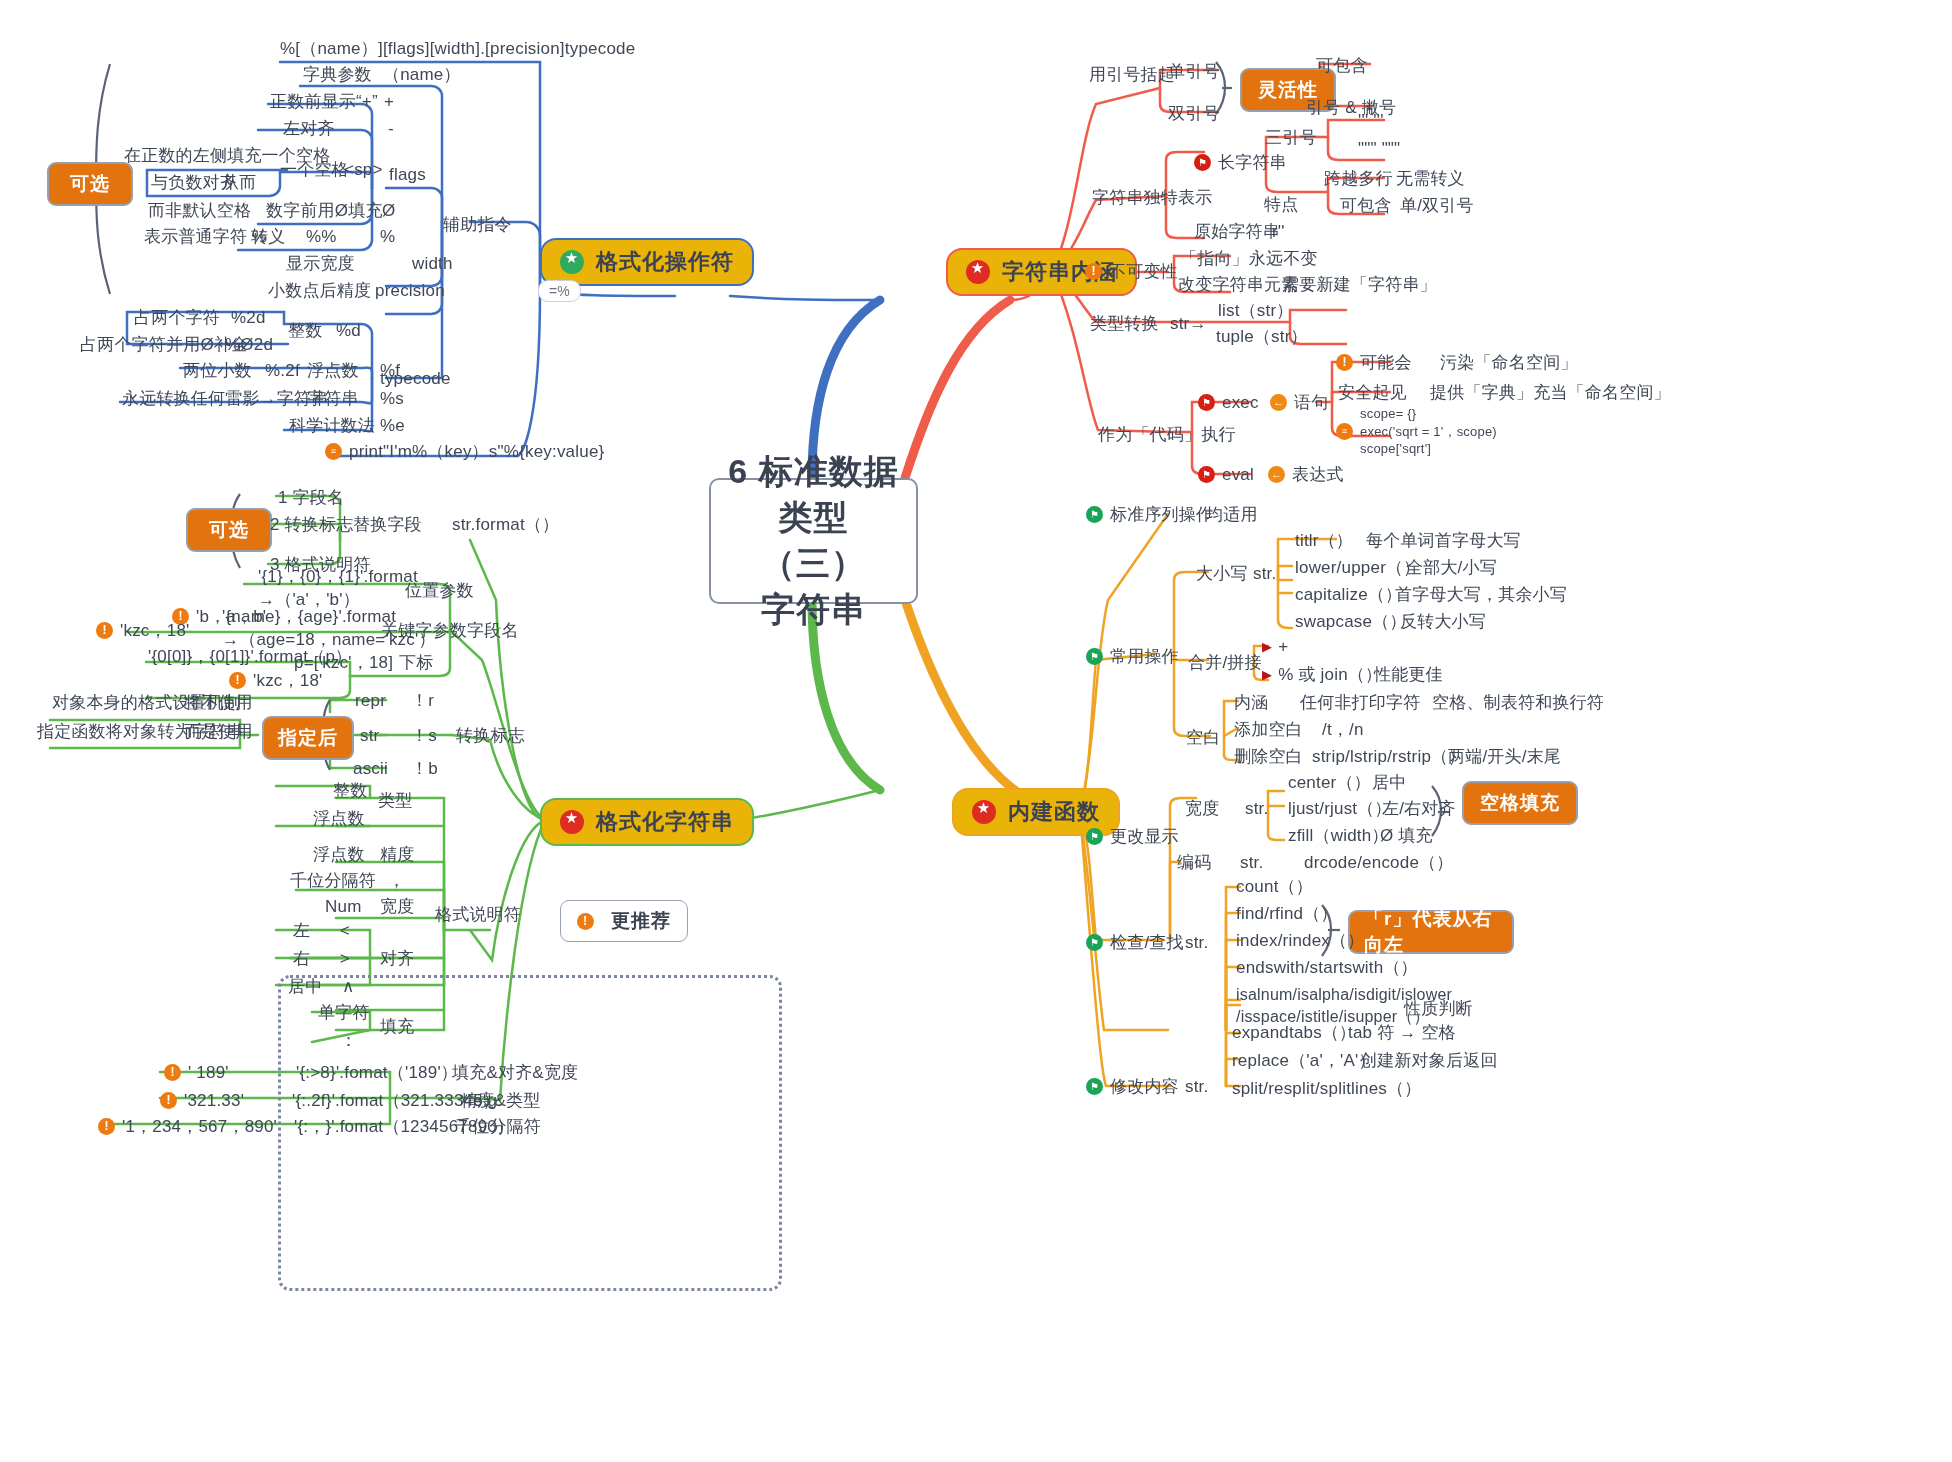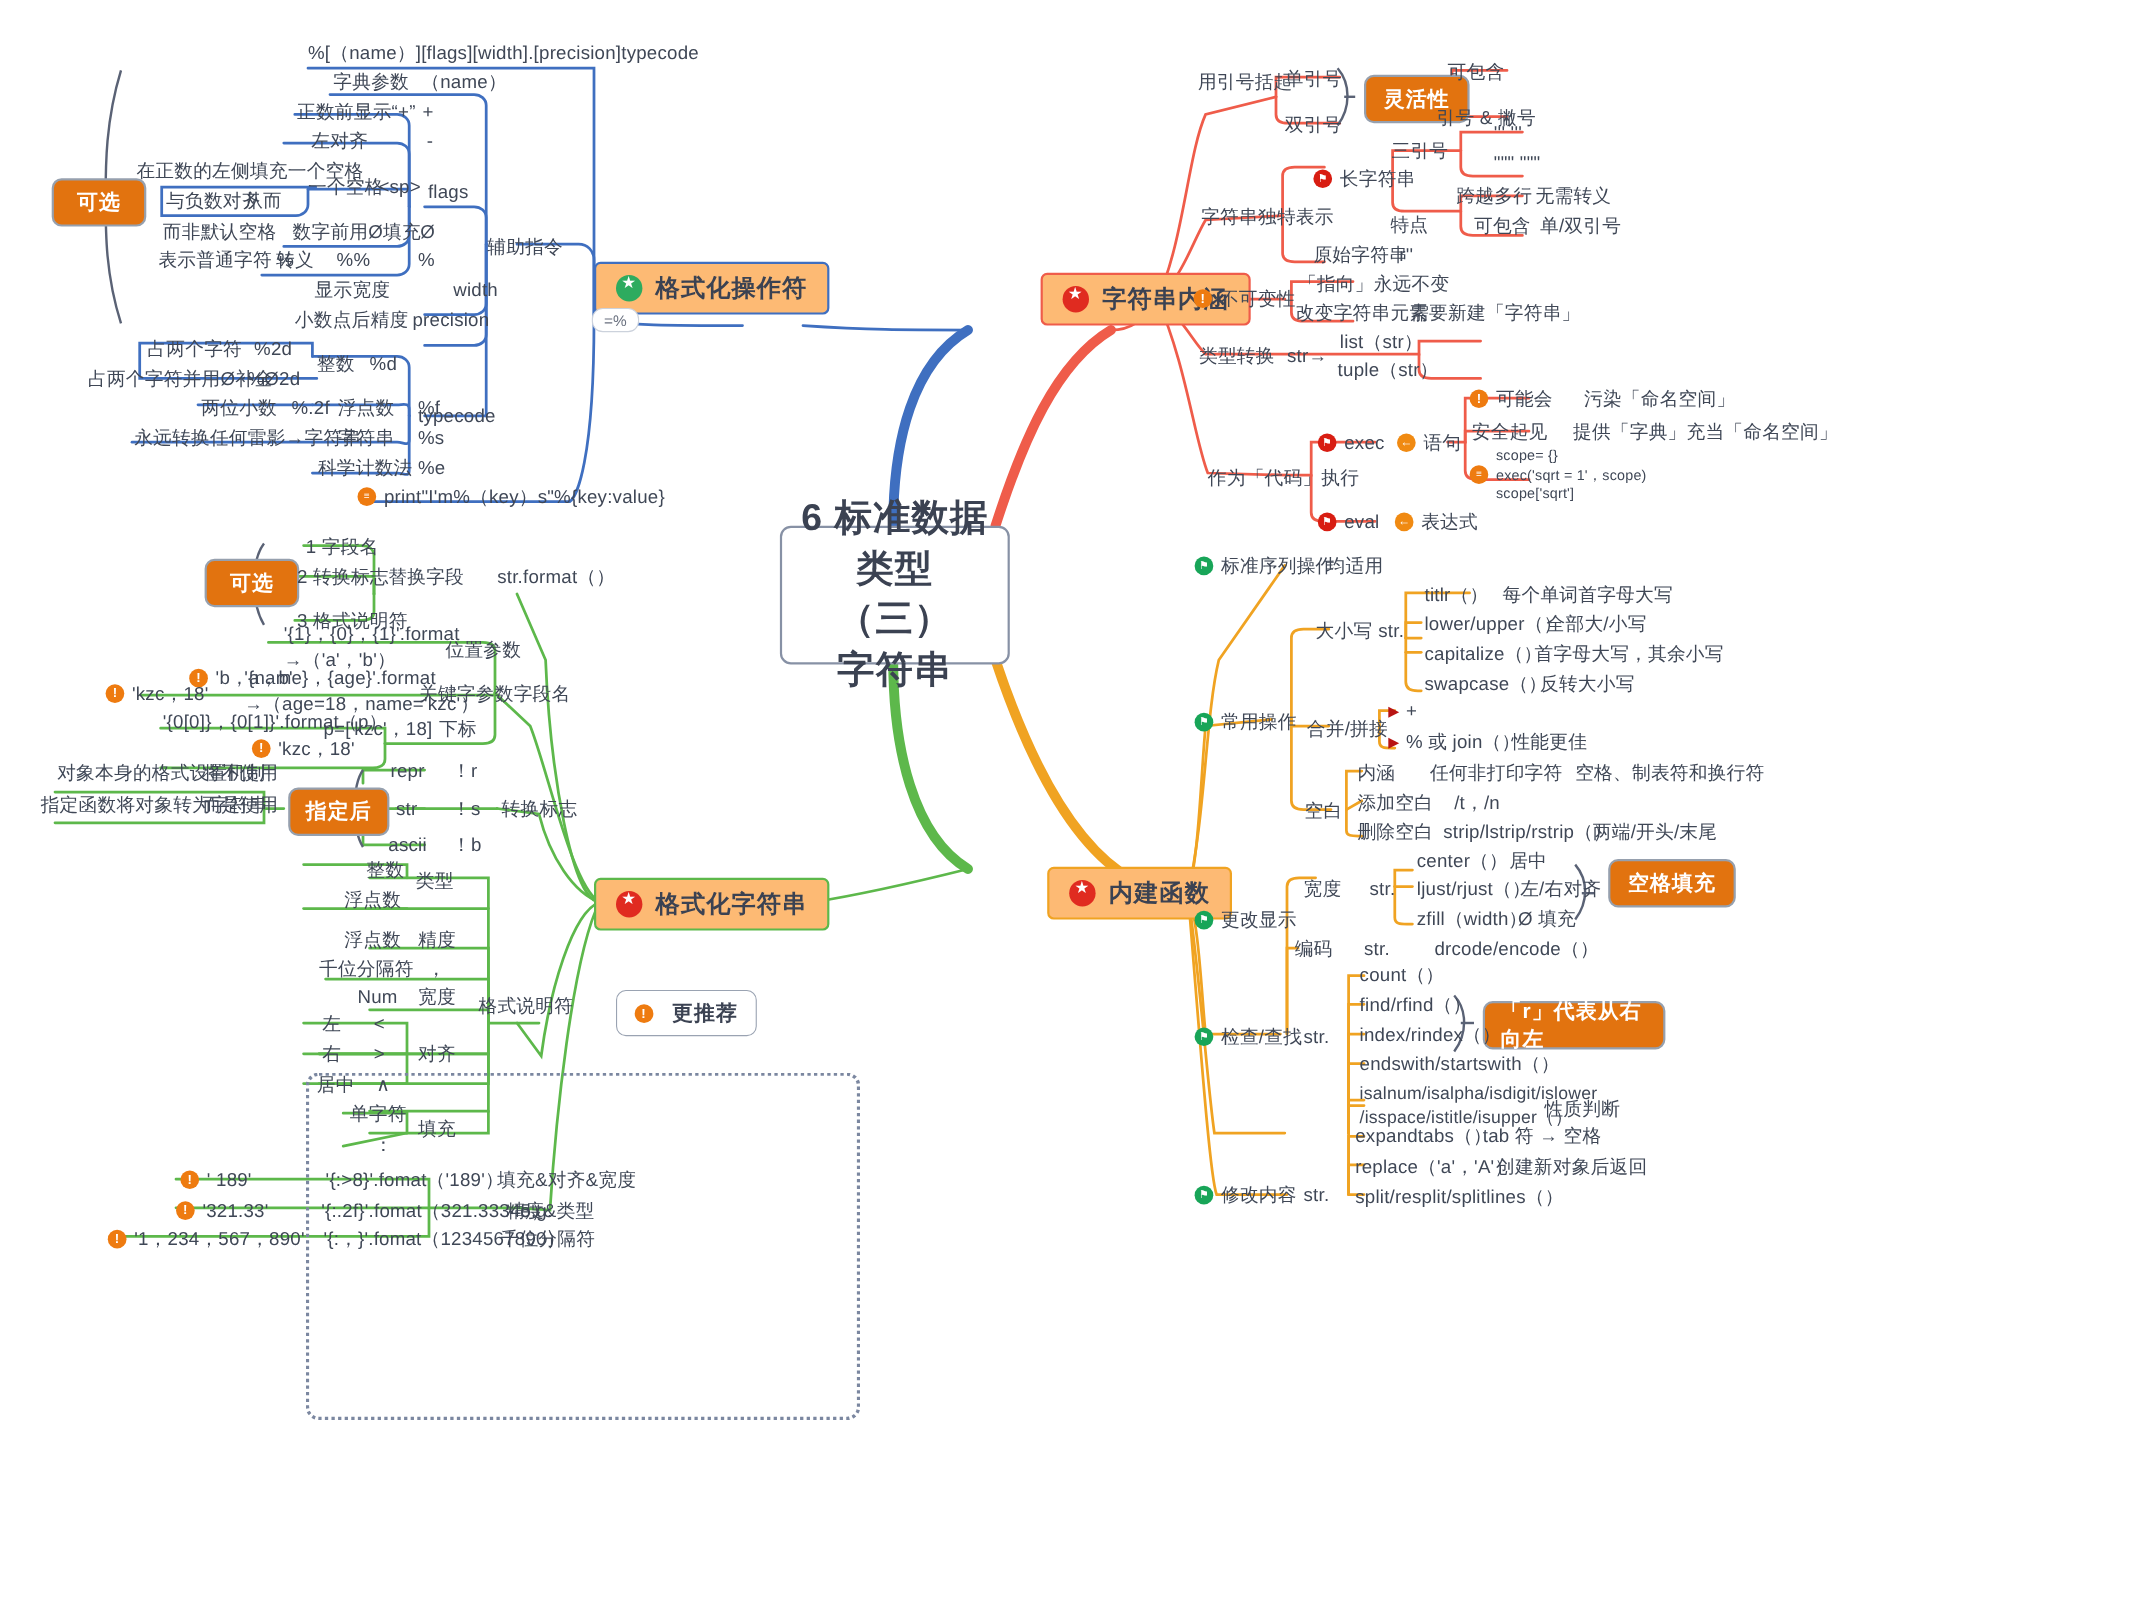--- a/index.html
+++ b/index.html
@@ -12,21 +12,21 @@
   .nd{position:absolute;white-space:nowrap;line-height:1.25;}
   .tx{font-size:17px;color:#3f4756;letter-spacing:.2px;}
 
   
   .root{position:absolute;left:709px;top:478px;width:205px;height:122px;
         border:2px solid #8791a5;border-radius:10px;background:#fff;
         display:flex;align-items:center;justify-content:center;text-align:center;
         font-size:34px;font-weight:700;color:#3b4252;letter-spacing:1px;line-height:1.35;}
 
   
-  .branch{position:absolute;height:44px;border-radius:6px;background:#fdba74;
+  .branch{position:absolute;height:44px;border-radius:16px;background:#eab308;
           display:flex;align-items:center;gap:12px;padding:0 18px;
           font-size:22px;font-weight:700;letter-spacing:1px;}
   .branch .bi{width:24px;height:24px;border-radius:50%;display:inline-block;flex:0 0 auto;
               position:relative;}
   .branch .bi::after{content:"★";position:absolute;left:0;top:-4px;width:24px;text-align:center;
               font-size:15px;color:#fff;line-height:24px;}
   .b-blue{border:2px solid #3f6fc0;color:#3b4252;}
   .b-blue .bi{background:#2eab5f;}
   .b-red{border:2px solid #ef5c4a;color:#3b4252;}
   .b-red .bi{background:#e02b20;}

